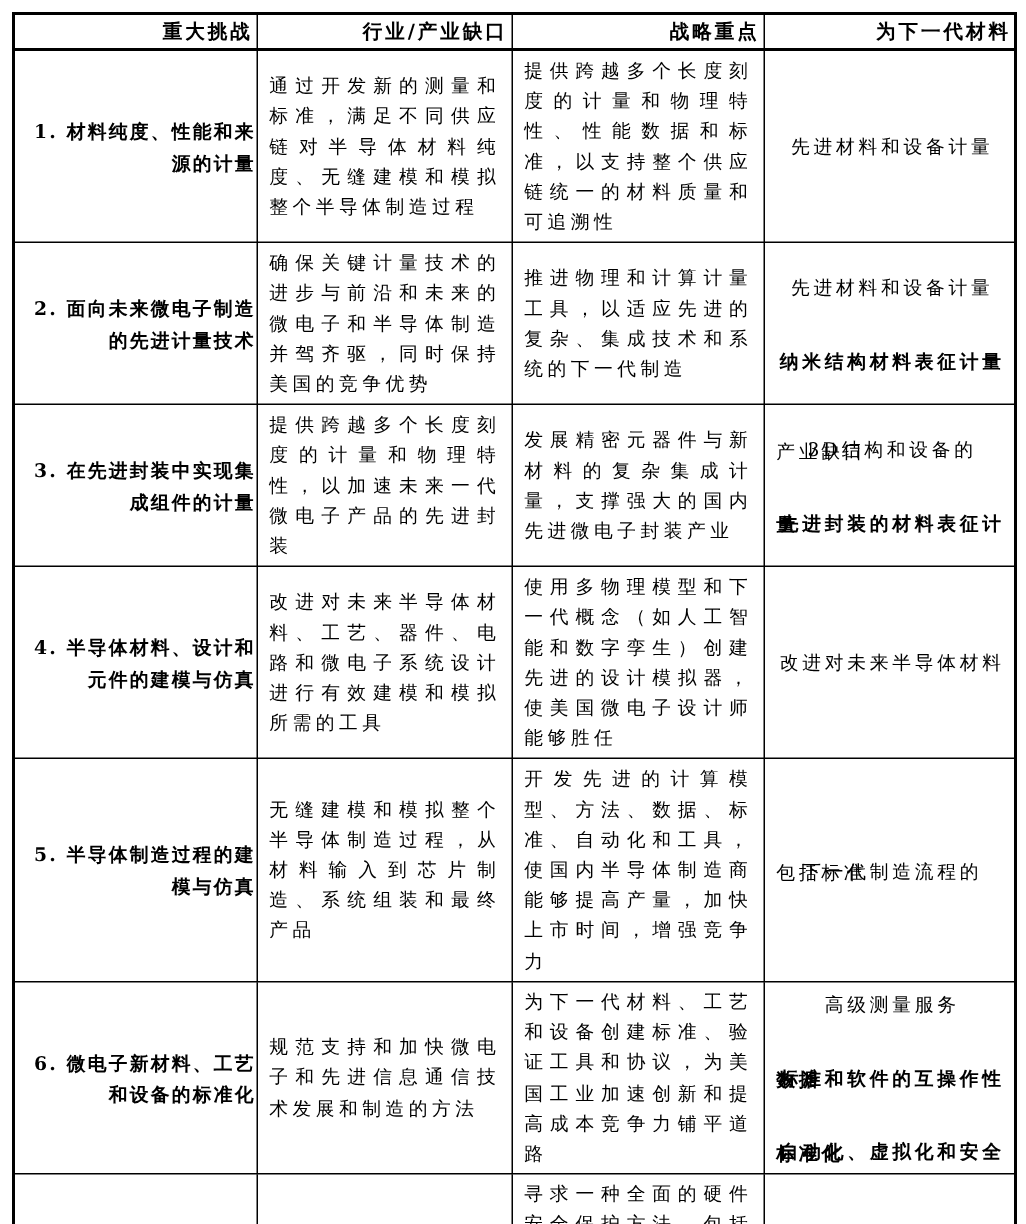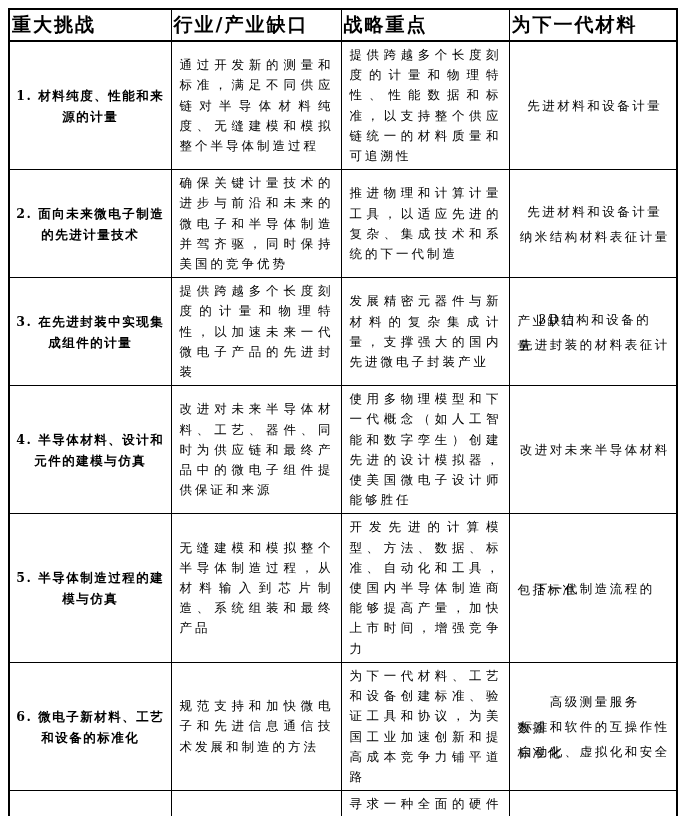--- a/index.html
+++ b/index.html
@@ -27,30 +27,30 @@
     border: 2px solid #000;
   }
   .mtable th, .mtable td {
     border: 1px solid #000;
     vertical-align: middle;
     overflow: hidden;
     box-sizing: border-box;
   }
   .mtable thead th {
     border-bottom: 2px solid #000;
-    font-size: 19px;
+    font-size: 13px;
     font-weight: bold;
     letter-spacing: 2px;
-    text-align: left;
+    text-align: right;
     height: 22px;
     padding: 2px 2px;
   }
   td.c-challenge {
     font-weight: bold;
-    text-align: center;
+    text-align: right;
     font-size: 12.5px;
     letter-spacing: 1.5px;
     line-height: 21px;
     padding: 4px 0;
   }
   td.c-gap, td.c-strategy {
     font-size: 12.5px;
     letter-spacing: 3px;
     line-height: 20.2px;
     text-align: justify;
@@ -58,21 +58,21 @@
     padding: 3px 7px 3px 8px;
   }
   td.c-priority {
     font-size: 12.5px;
     letter-spacing: 2.5px;
     line-height: 19px;
     text-align: center;
     padding: 3px 4px 3px 8px;
   }
   .pri { position: relative; margin: 0; }
-  .pri + .pri { margin-top: 6px; }
+  .pri + .pri { margin-top: 30px; font-weight: bold; }
   .pri .ghost {
     position: absolute;
     left: 0;
     top: 1px;
     white-space: nowrap;
   }
 </style>
 </head>
 <body>
 
@@ -114,21 +114,21 @@
           <td class="c-challenge">3. 在先进封装中实现集成组件的计量</td>
           <td class="c-gap">提供跨越多个长度刻度的计量和物理特性，以加速未来一代微电子产品的先进封装</td>
           <td class="c-strategy">发展精密元器件与新材料的复杂集成计量，支撑强大的国内先进微电子封装产业</td>
           <td class="c-priority">
             <div class="pri"><span>3D结构和设备的</span><span class="ghost">产业缺口</span></div>
             <div class="pri"><span>先进封装的材料表征计</span><span class="ghost">量</span></div>
           </td>
         </tr>
         <tr style="height: 102px;">
           <td class="c-challenge">4. 半导体材料、设计和元件的建模与仿真</td>
-          <td class="c-gap">改进对未来半导体材料、工艺、器件、同时为供应链和最终产品中的微电子组件提供保证和来源</td>
+          <td class="c-gap">改进对未来半导体材料、工艺、器件、电路和微电子系统设计进行有效建模和模拟所需的工具</td>
           <td class="c-strategy">使用多物理模型和下一代概念（如人工智能和数字孪生）创建先进的设计模拟器，使美国微电子设计师能够胜任</td>
           <td class="c-priority">
             <div class="pri">改进对未来半导体材料</div>
           </td>
         </tr>
         <tr style="height: 131px;">
           <td class="c-challenge">5. 半导体制造过程的建模与仿真</td>
           <td class="c-gap">无缝建模和模拟整个半导体制造过程，从材料输入到芯片制造、系统组装和最终产品</td>
           <td class="c-strategy">开发先进的计算模型、方法、数据、标准、自动化和工具，使国内半导体制造商能够提高产量，加快上市时间，增强竞争力</td>
           <td class="c-priority">

